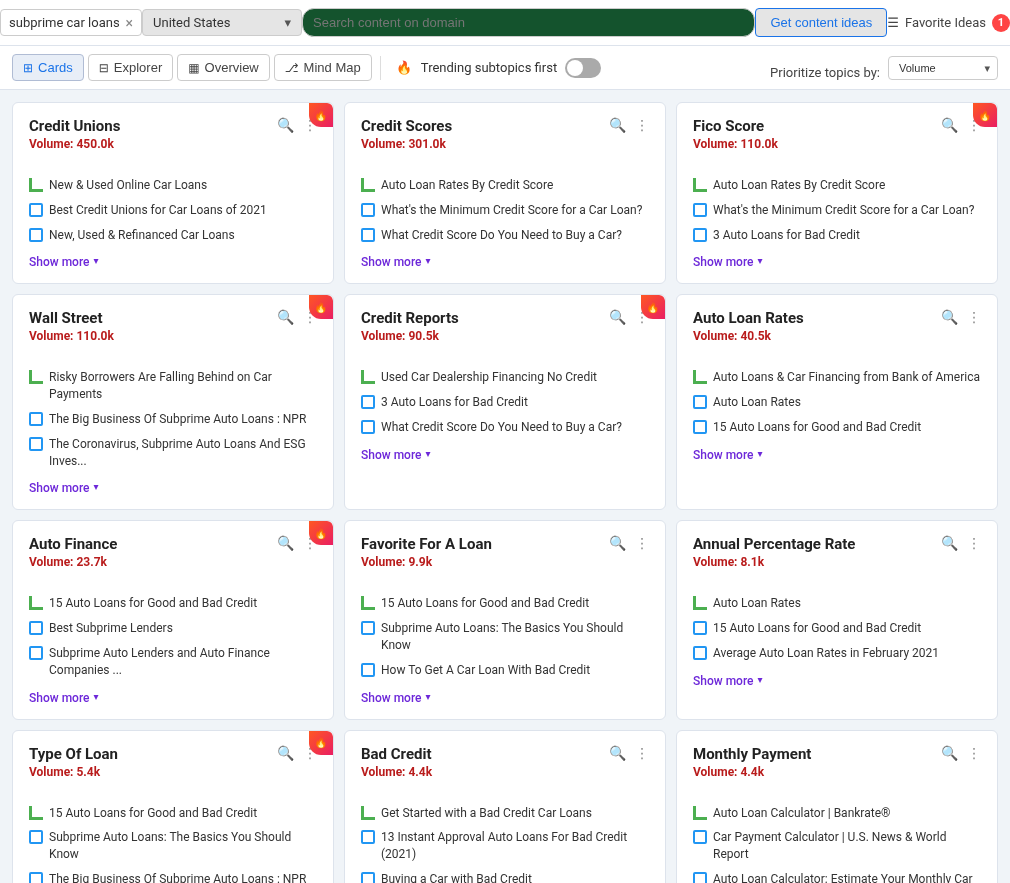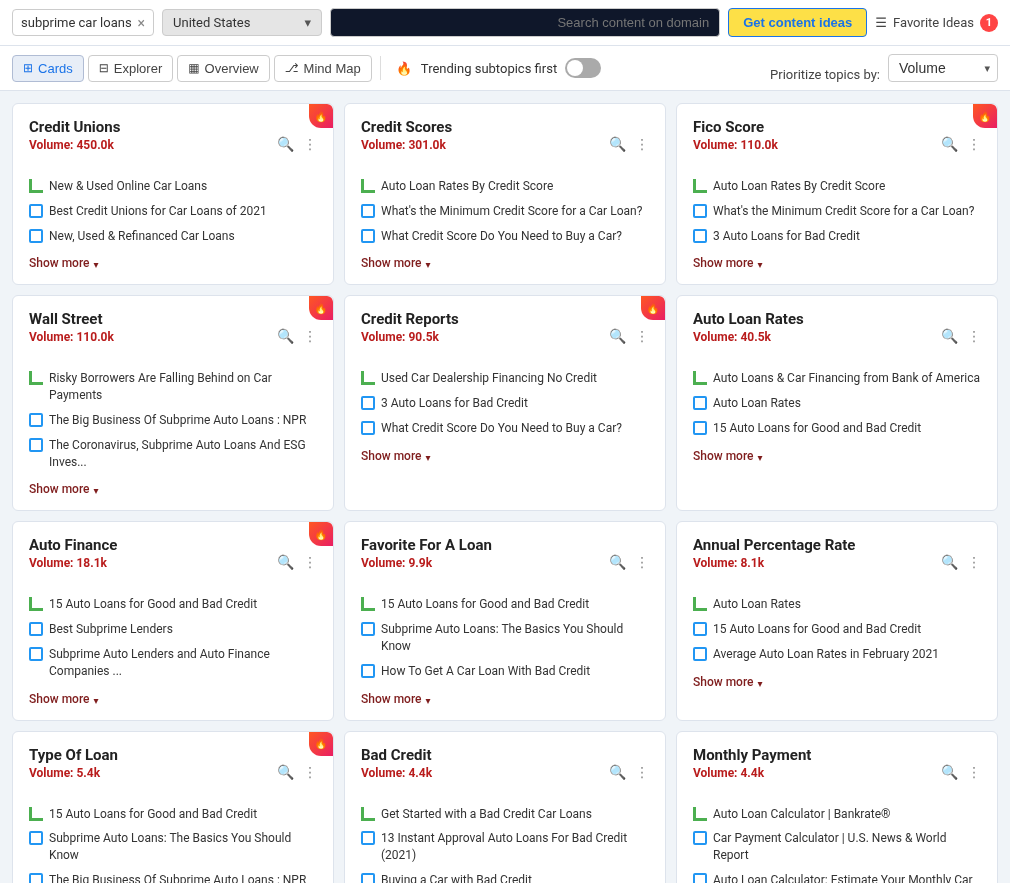--- a/index.html
+++ b/index.html
@@ -1,44 +1,44 @@
 <!DOCTYPE html>
 <html><head>
   <meta charset="utf-8">
   <style>
     * { box-sizing: border-box; margin: 0; padding: 0; }
     body { font-family: -apple-system, BlinkMacSystemFont, 'Segoe UI', Roboto, sans-serif; background: #f0f4f8; font-size: 13px; color: #333; }
 
     
     .header {
-      display: flex; align-items: center; gap: 8px;
-      padding: 8px 12px; background: #fff; border-bottom: 1px solid #dde3ec;
+      display: flex; align-items: center; gap: 0;
+      padding: 8px 0; background: #fff; border-bottom: 1px solid #dde3ec;
     }
     .search-tag {
       display: flex; align-items: center; gap: 6px;
       background: #fff; border: 1px solid #ccc; border-radius: 4px;
       padding: 5px 8px; font-size: 13px; color: #333;
     }
     .search-tag .close-btn {
       cursor: pointer; color: #888; font-size: 14px; line-height: 1;
     }
     .country-select {
       display: flex; align-items: center; gap: 6px;
       border: 1px solid #ccc; border-radius: 4px;
       padding: 5px 10px; background: #e5e5e5; cursor: pointer; font-size: 13px; color: #333; min-width: 160px;
     }
     .country-select .arrow { margin-left: auto; color: #555; }
     .search-domain {
-      flex: 1; border: 1px solid #ccc; border-radius: 4px;
-      padding: 6px 10px; font-size: 13px; color: #999; background: #0f172a; outline: none; text-align: right;
+      flex: 1; border: 1px solid #ccc; border-radius: 12px;
+      padding: 6px 10px; font-size: 13px; color: #999; background: #14532d; outline: none;
     }
     .btn-get-ideas {
       border: 1.5px solid #1a73e8; border-radius: 4px;
-      padding: 6px 14px; background: #fde047; color: #1a73e8; font-size: 13px;
-      cursor: pointer; white-space: nowrap; font-weight: 700;
+      padding: 6px 14px; background: #e5e5e5; color: #1a73e8; font-size: 13px;
+      cursor: pointer; white-space: nowrap; font-weight: 400;
     }
     .header-right {
       display: flex; align-items: center; gap: 6px; margin-left: auto;
       font-size: 13px; color: #444; white-space: nowrap;
     }
     .fav-badge {
       background: #f44; color: #fff; border-radius: 50%;
       width: 18px; height: 18px; display: inline-flex; align-items: center; justify-content: center;
       font-size: 11px; font-weight: bold;
     }
@@ -64,40 +64,40 @@
     }
     .toggle-thumb {
       width: 16px; height: 16px; background: #fff; border-radius: 50%;
       position: absolute; top: 2px; left: 2px; transition: left 0.2s;
     }
     .prioritize-area {
       margin-left: auto; display: flex; align-items: flex-end; gap: 8px; font-size: 13px; color: #444;
     }
     .priority-select {
       border: 1px solid #ccc; border-radius: 4px; padding: 5px 10px;
-      background: #fff; font-size: 14px; color: #333; cursor: pointer; min-width: 110px;
+      background: #fff; font-size: 11px; color: #333; cursor: pointer; min-width: 110px;
       appearance: none; padding-right: 24px; position: relative;
     }
     .select-wrapper { position: relative; display: inline-block; }
     .select-arrow {
       position: absolute; right: 8px; top: 50%; transform: translateY(-50%);
       pointer-events: none; color: #555; font-size: 11px;
     }
 
     
     .cards-grid {
       display: grid; grid-template-columns: repeat(3, 1fr); gap: 10px;
       padding: 12px;
     }
     .card {
       background: #fff; border-radius: 6px; border: 1px solid #dde3ec;
       padding: 14px 16px; position: relative; overflow: hidden;
     }
     .card-header {
-      display: flex; align-items: flex-end; justify-content: space-between; margin-bottom: 4px; gap: 35px;
+      display: flex; align-items: flex-start; justify-content: space-between; margin-bottom: 4px; gap: 35px;
     }
     .card-title { font-size: 15px; font-weight: 700; color: #222; }
     .card-volume { font-size: 12px; color: #b91c1c; margin-top: 2px; font-weight: bold; }
     .card-actions { display: flex; align-items: center; gap: 8px; flex-shrink: 0; }
     .card-action-btn { cursor: pointer; color: #888; font-size: 14px; }
     .fire-badge {
       position: absolute; top: 0; right: 0;
       width: 24px; height: 24px;
       background: linear-gradient(135deg, #ff5722, #e91e63);
       border-radius: 0 6px 0 50%;
@@ -109,22 +109,22 @@
     .item-icon-green {
       width: 14px; height: 14px; flex-shrink: 0; margin-top: 1px;
       border-left: 3px solid #4caf50; border-bottom: 3px solid #4caf50;
     }
     .item-icon-blue {
       width: 14px; height: 14px; flex-shrink: 0; margin-top: 1px;
       border: 2px solid #2196f3; border-radius: 2px;
     }
     .item-text { line-height: 1.4; }
     .show-more {
-      display: flex; align-items: flex-end; gap: 4px;
-      color: #7f1d1d; font-size: 12px; margin-top: 12px; cursor: pointer; font-weight: 500;
+      display: flex; align-items: flex-start; gap: 4px;
+      color: #6d28d9; font-size: 12px; margin-top: 12px; cursor: pointer; font-weight: 500;
     }
     .show-more-arrow { font-size: 10px; }
 
     
     .flame { color: #ff5722; font-size: 13px; }
   </style>
 </head>
 <body>
 
 <div class="header">
@@ -378,21 +378,21 @@
       <span class="show-more-arrow">▾</span>
     </div>
   </div>
     <div class="card">
     <div class="fire-badge">
         <span style="font-size:11px;">🔥</span>
       </div>
     <div class="card-header">
       <div>
         <div class="card-title">Auto Finance</div>
-        <div class="card-volume">Volume: 18.1k</div>
+        <div class="card-volume">Volume: 23.7k</div>
       </div>
       <div class="card-actions">
         <span class="card-action-btn">🔍</span>
         <span class="card-action-btn">⋮</span>
       </div>
     </div>
     <div class="card-items">
       <div class="card-item">
       <div class="item-icon-green"></div>
       <span class="item-text">15 Auto Loans for Good and Bad Credit</span>

